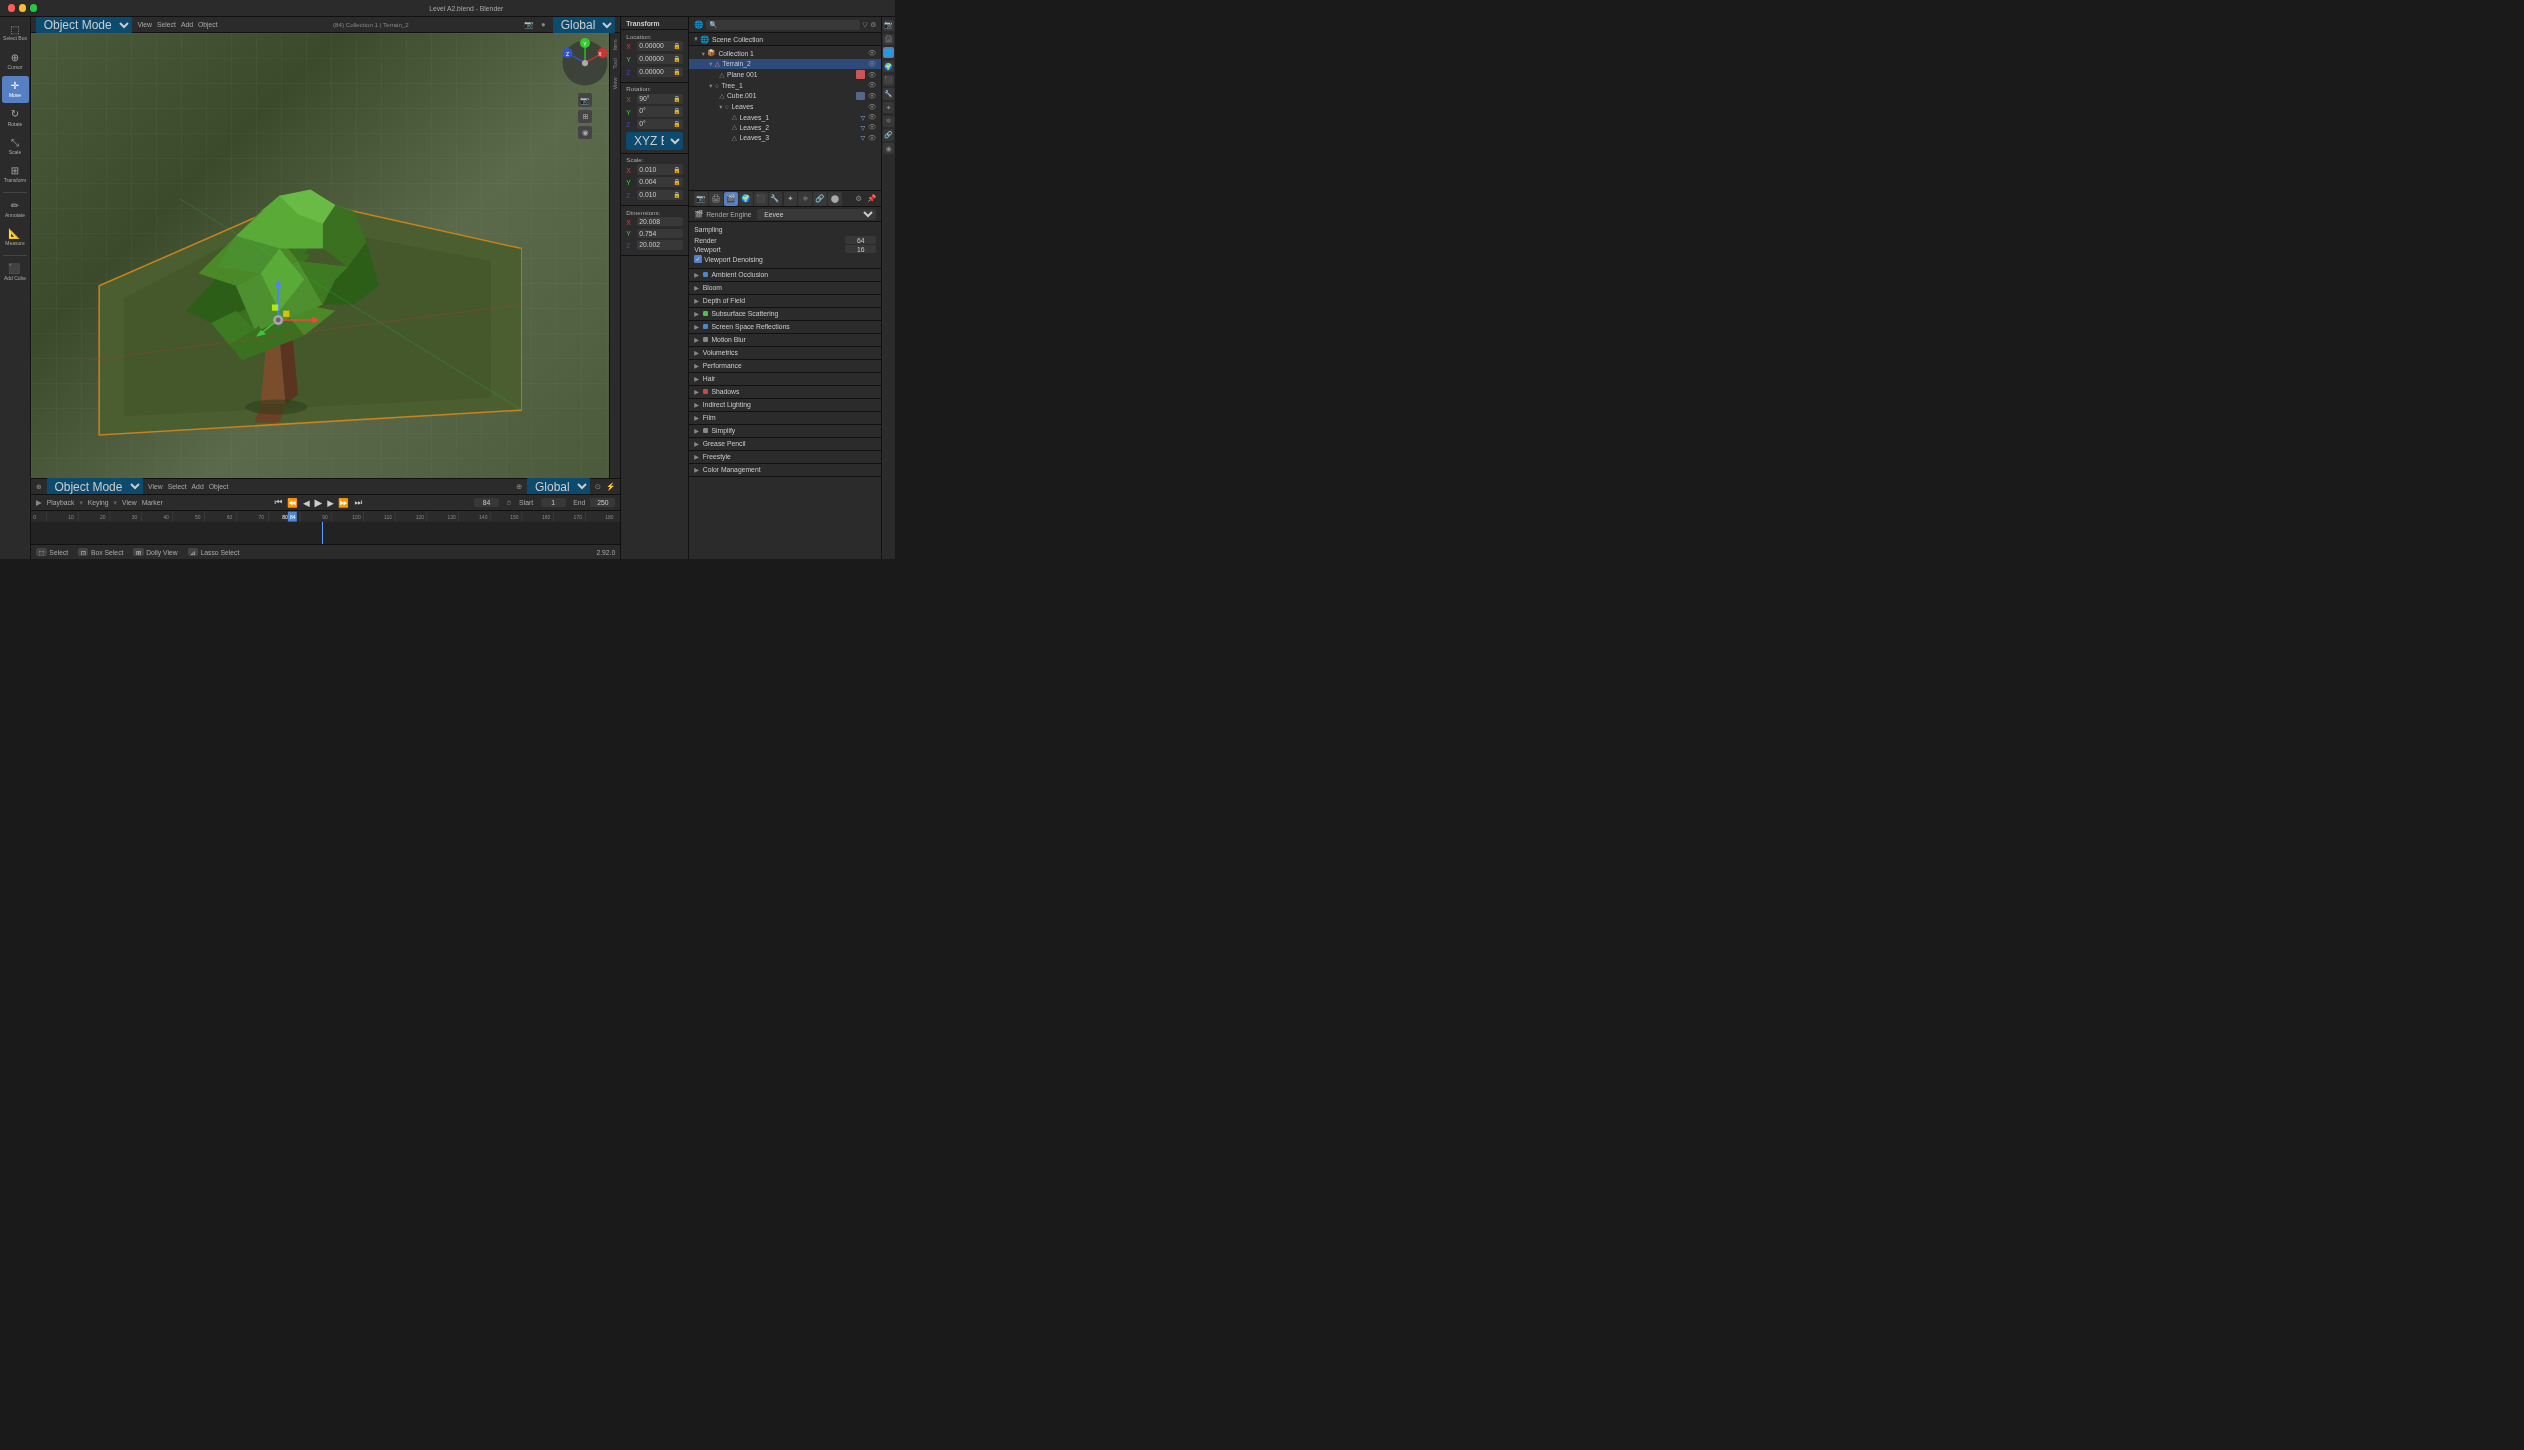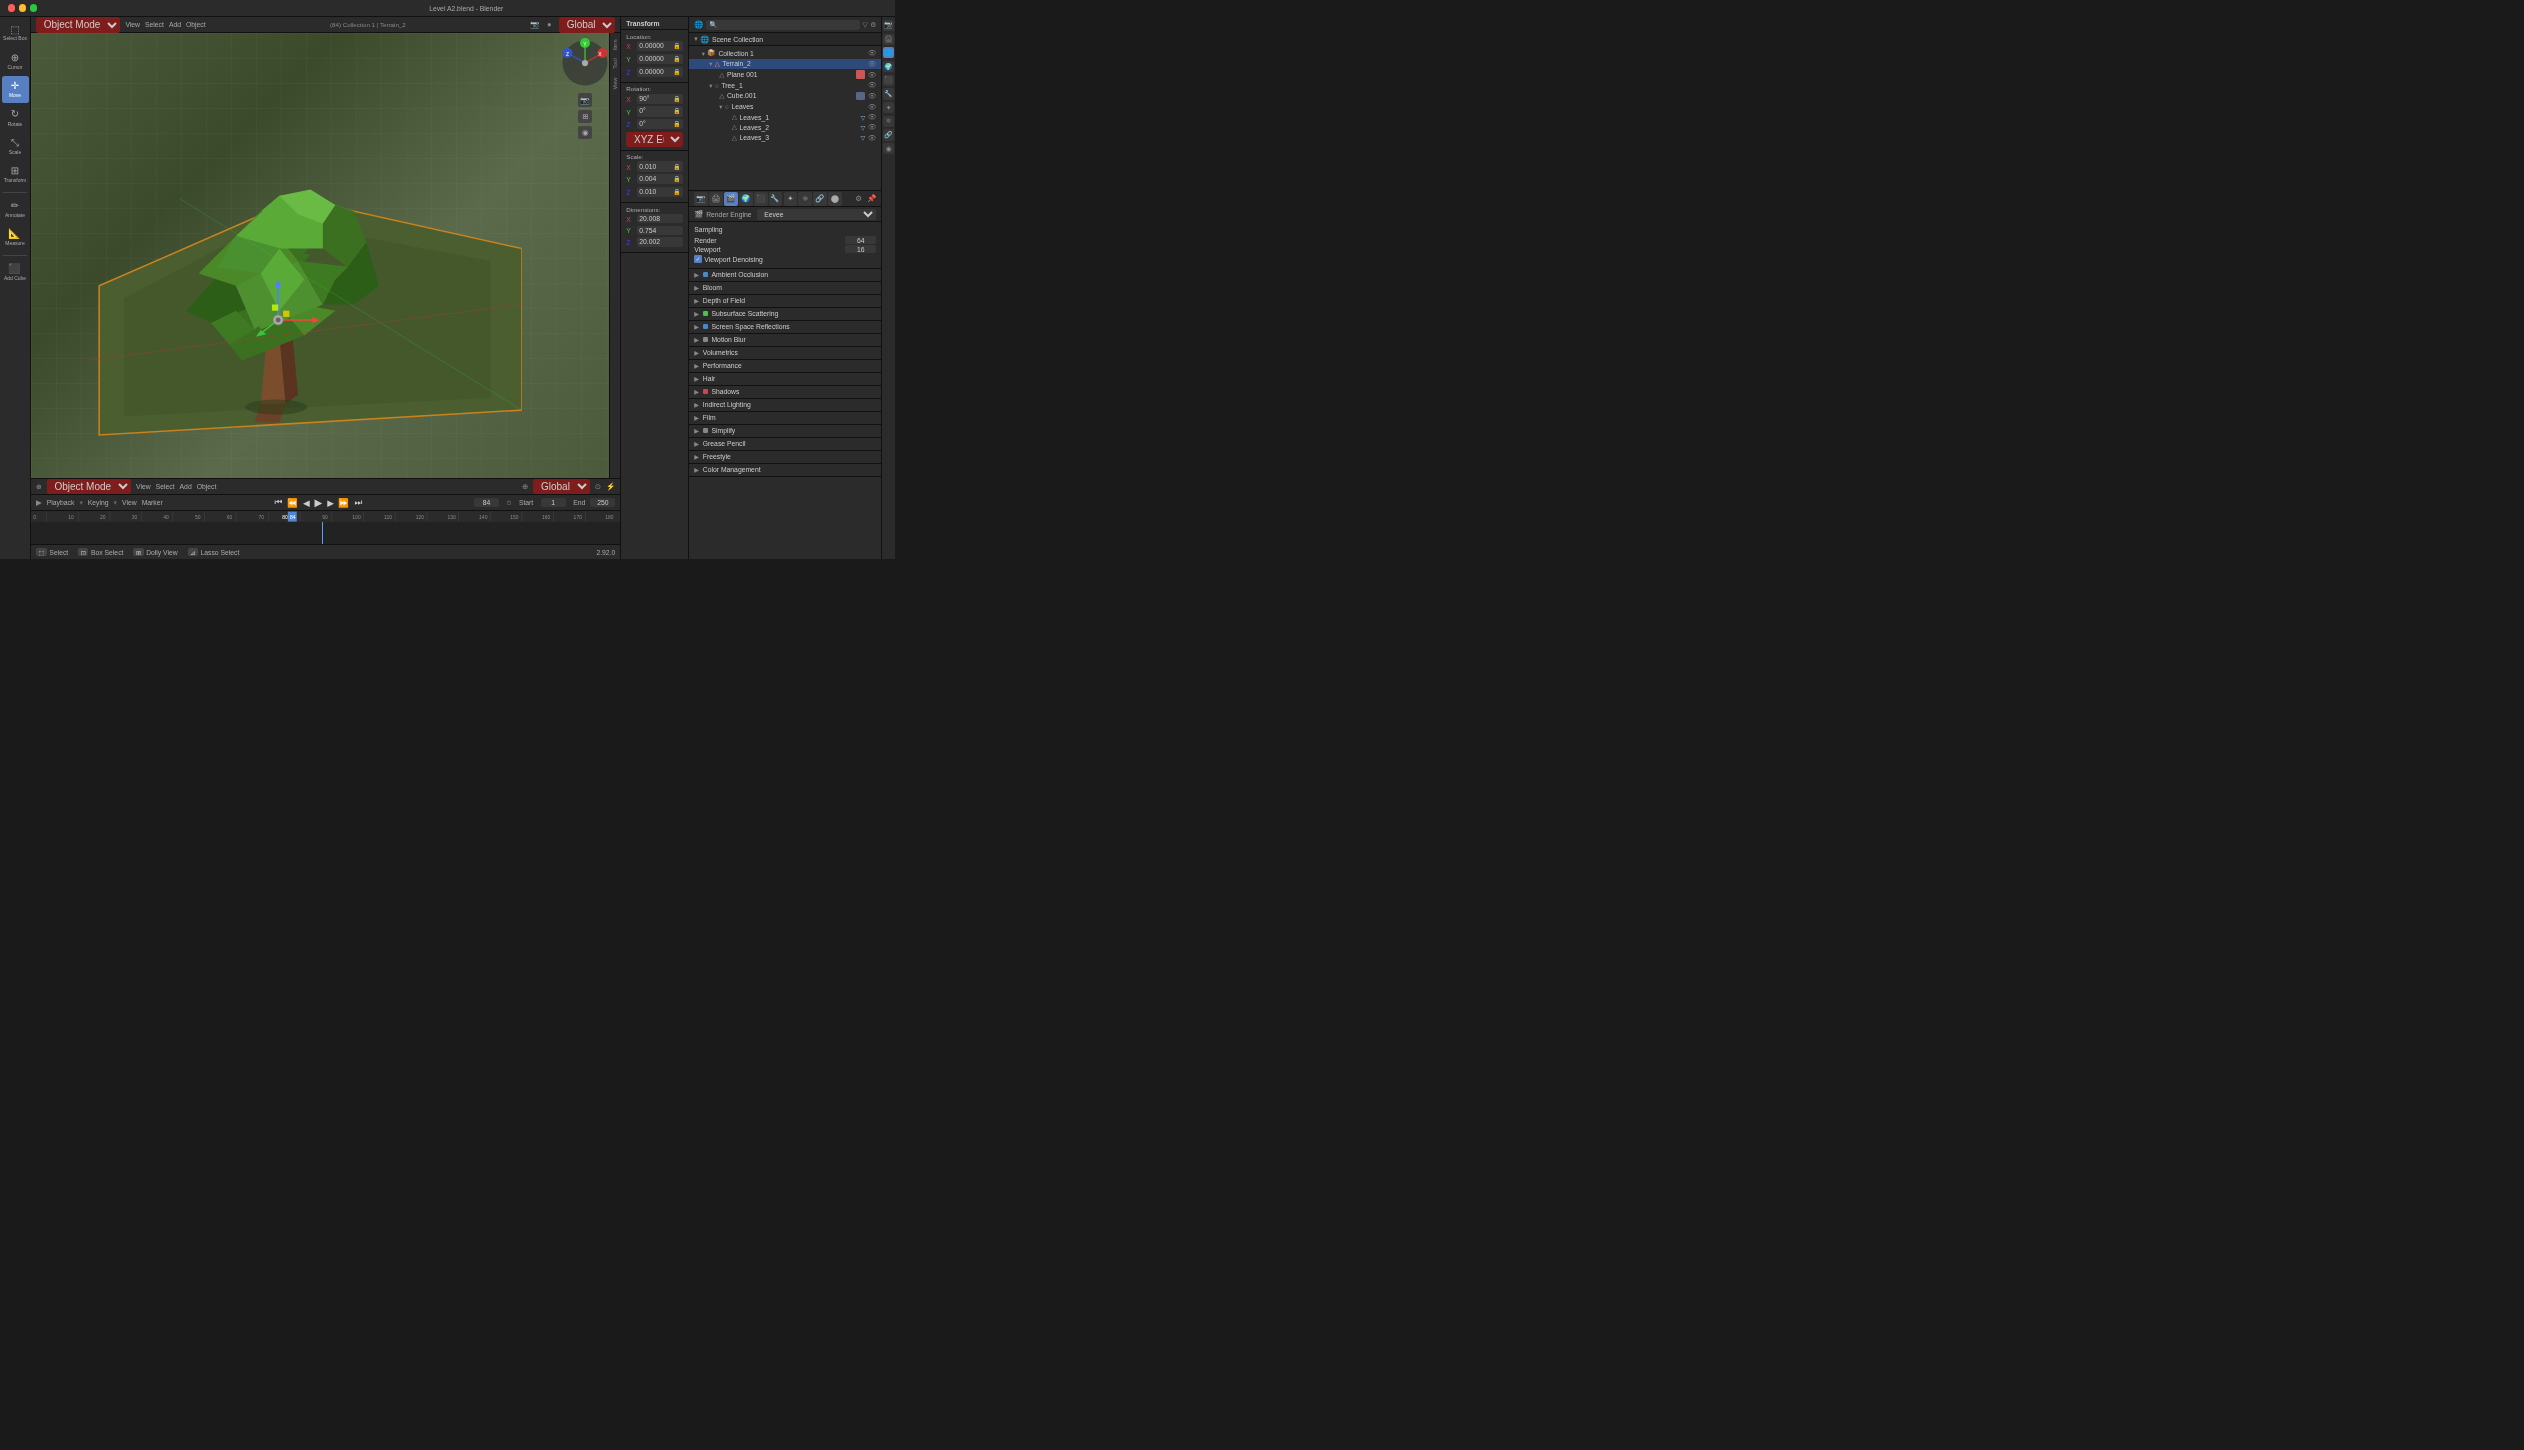--- a/index.html
+++ b/index.html
@@ -130,25 +130,25 @@
     
     .properties-panel {
       background: #2b2b2b;
       width: 193px;
       flex-shrink: 0;
       border-left: 0.6px solid #111;
       display: flex;
       flex-direction: column;
     }
     .footer-dropdown {
-      background: #7f1d1d;
+      background: #0c4a6e;
       border: none;
       border-radius: 2.5px;
       color: #ccc;
-      font-size: 10px;
+      font-size: 12px;
       padding: 1.2px 3.7px;
       cursor: pointer;
     }
 
     
     .timeline-area {
       background: #2b2b2b;
       height: 50px;
       display: flex;
       flex-direction: column;

